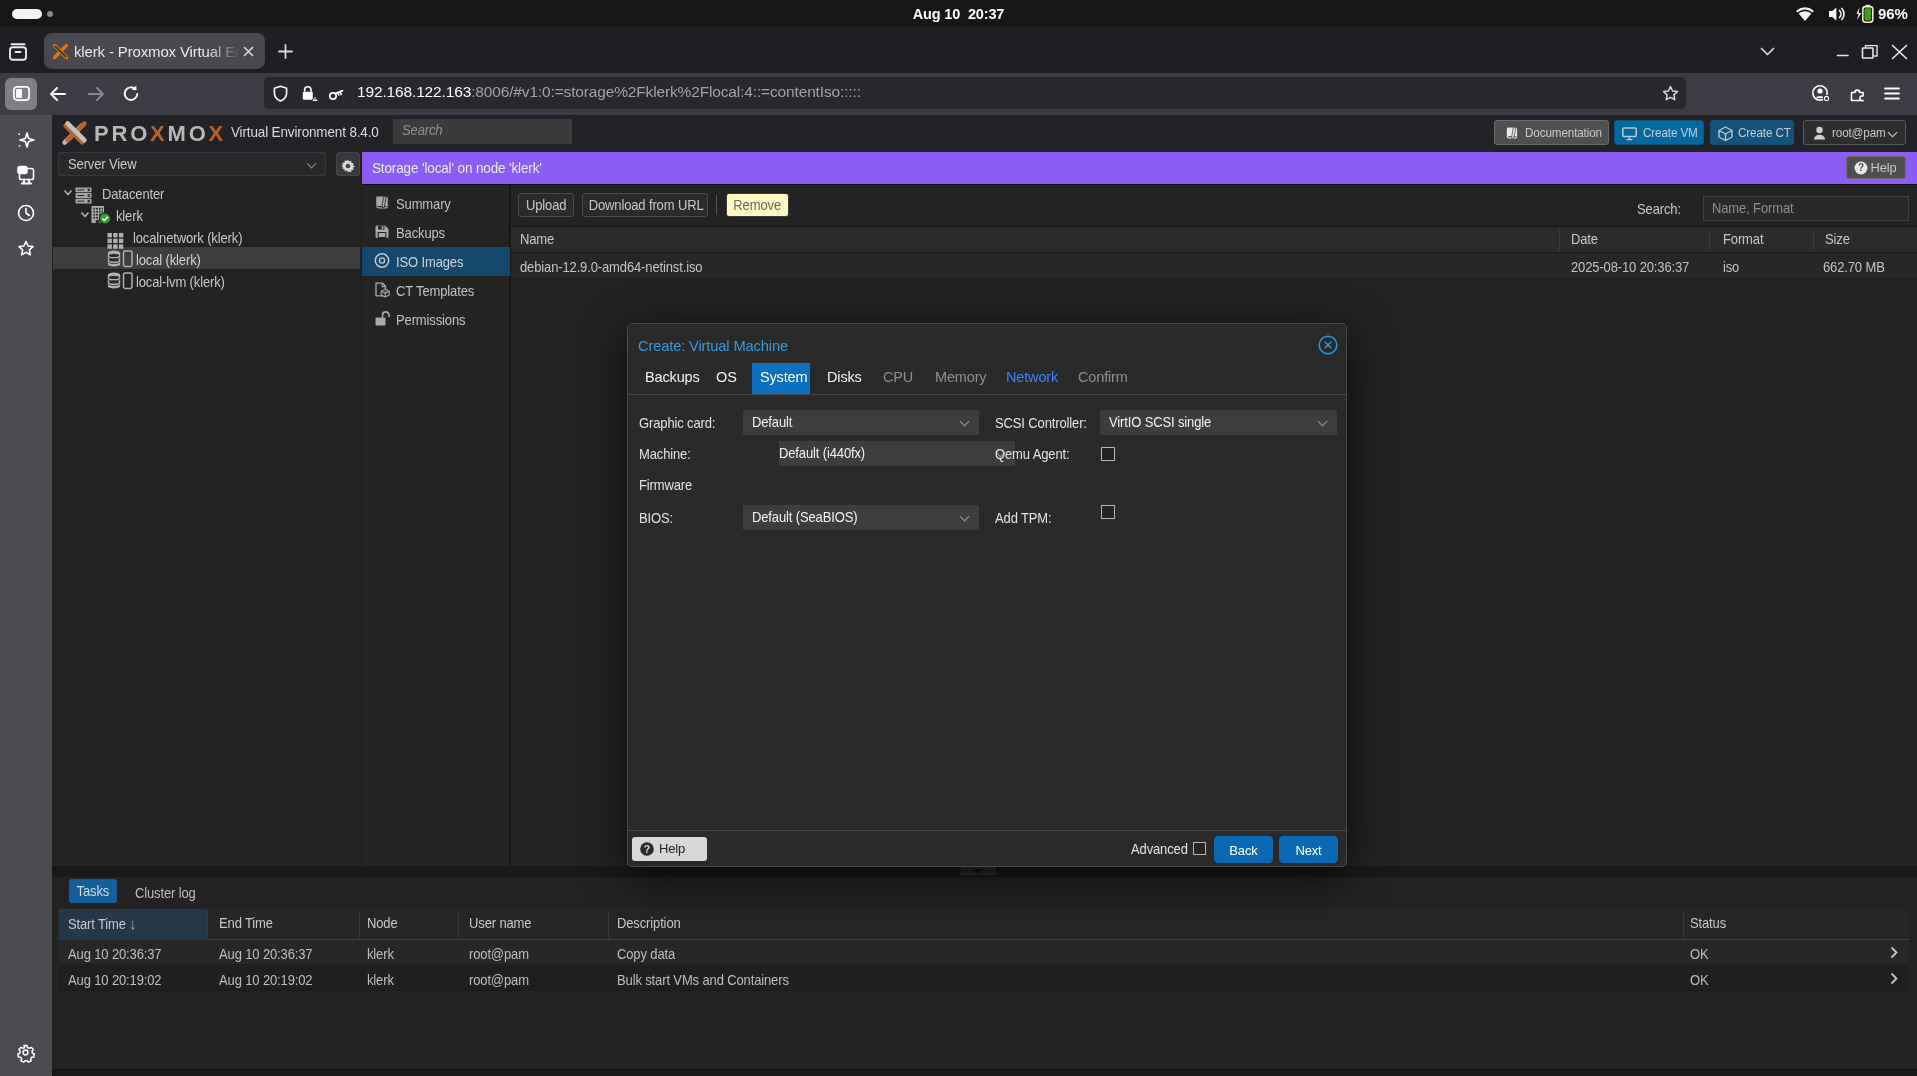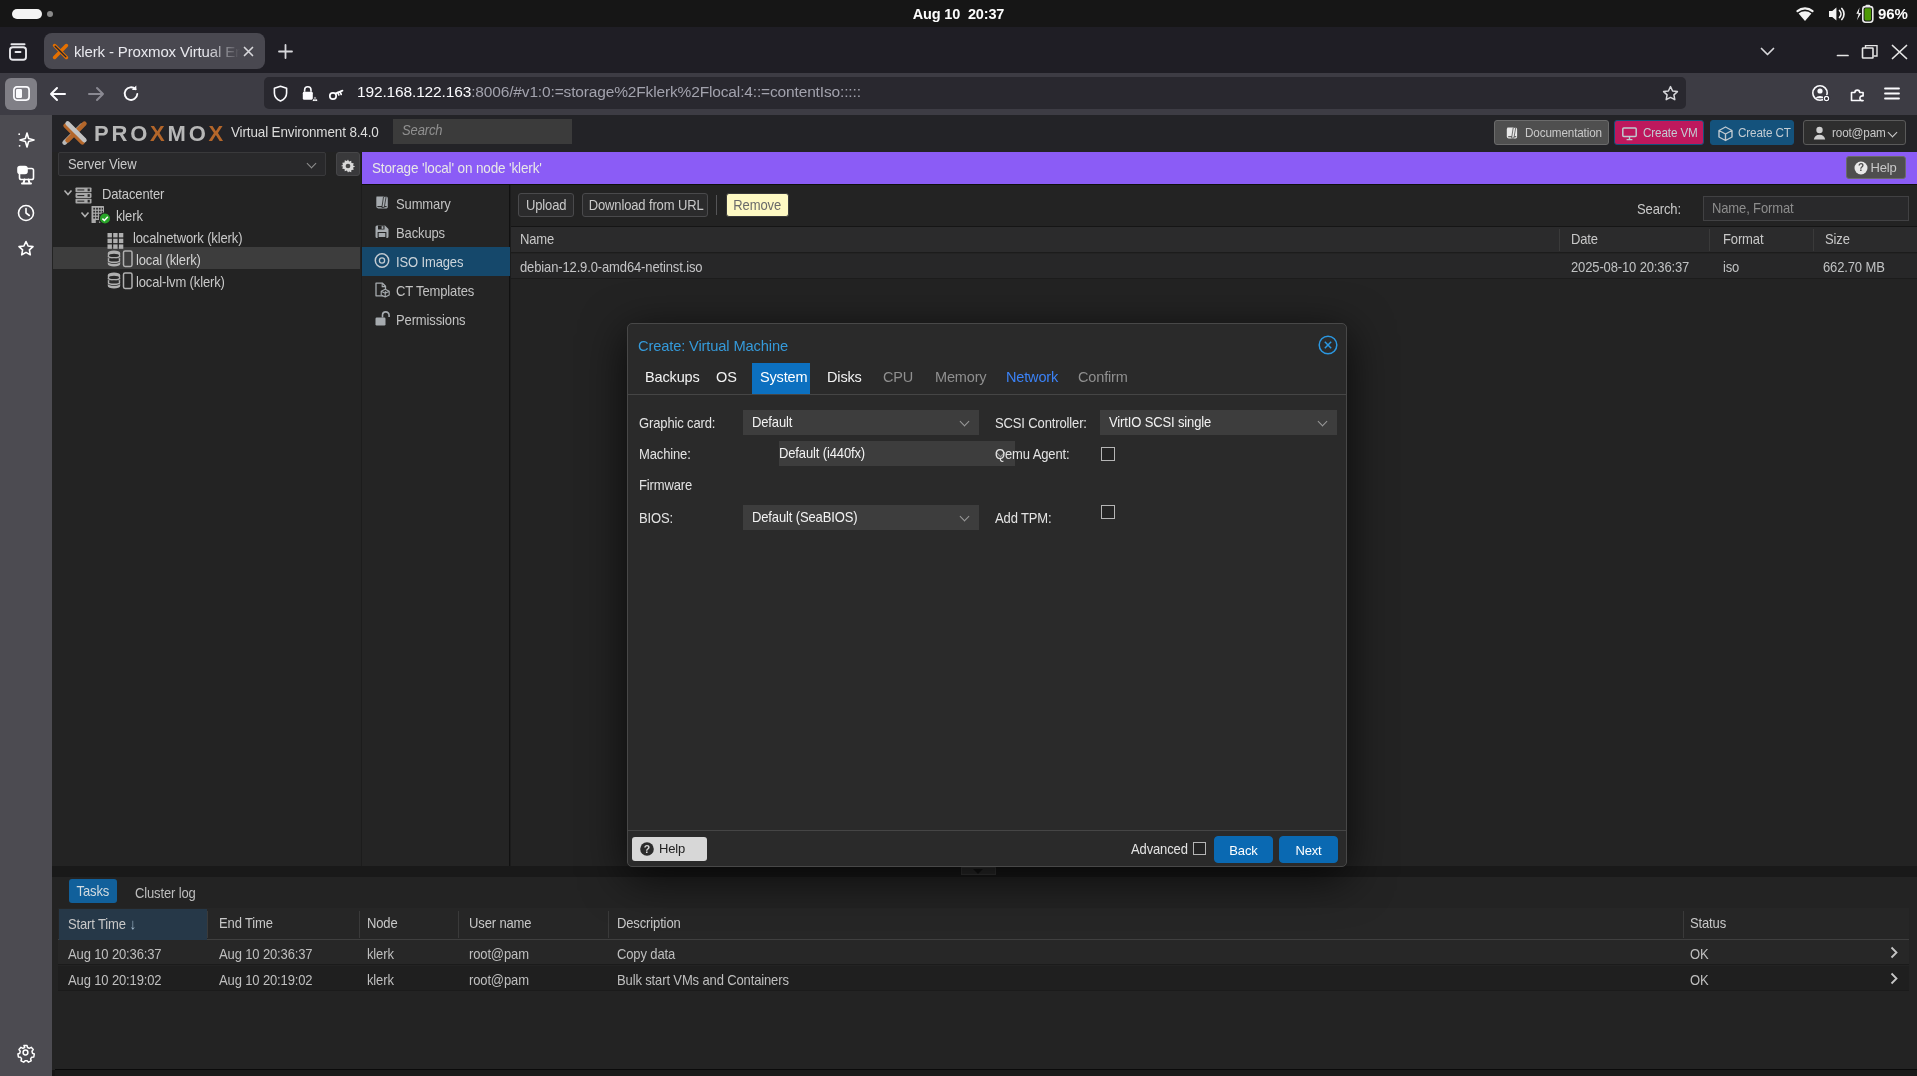--- a/index.html
+++ b/index.html
@@ -185,21 +185,21 @@
 <div class="t" style="left:94px;top:121px;font-weight:700;font-size:22px;letter-spacing:2.8px;color:#b7b7b7;">PRO<span style="color:#b4662a">X</span>MO<span style="color:#b4662a">X</span></div>
 <div class="t" style="left:231px;top:124px;font-size:14.5px;color:#dcdcdc;transform:scaleX(0.93);transform-origin:left center;">Virtual Environment 8.4.0</div>
 <div class="abs" style="left:393px;top:119px;width:179px;height:25px;background:#3b3b3b;color:#909090;font-size:13px;line-height:23px;padding-left:9px;font-style:italic;"><span class="ft">Search</span></div>
 
 <div class="btn" style="left:1494px;top:120px;width:115px;height:25px;line-height:23px;background:#4f4f4f;border-color:#6b6b6b;text-align:left;padding-left:30px;">
   <svg style="position:absolute;left:10px;top:5px" width="14" height="14" viewBox="0 0 14 14">
     <path d="M2.5 1.5 H10.5 a1.6 1.6 0 0 1 1.6 1.6 V11 a1.4 1.4 0 0 1 -1.4 1.4 H3.8 A2 2 0 0 1 1.8 10.4 V3 Z" fill="#e8e8e8"></path>
     <path d="M3.2 10.7 H11.2" stroke="#4f4f4f" stroke-width="1.1"></path>
     <path d="M8.2 1.8 L10.8 1.2 L8.9 12 L6.6 12.2 Z" fill="#e8e8e8" stroke="#4f4f4f" stroke-width="0.8"></path>
   </svg><span class="bl">Documentation</span></div>
-<div class="btn" style="left:1614px;top:120px;width:90px;height:25px;line-height:23px;text-align:left;padding-left:28px;background:#be185d;border-color:#14527c;color:#c3ccd3;">
+<div class="btn" style="left:1614px;top:120px;width:90px;height:25px;line-height:23px;text-align:left;padding-left:28px;background:#0369a1;border-color:#14527c;color:#c3ccd3;">
   <svg style="position:absolute;left:7px;top:6px" width="15" height="14" viewBox="0 0 15 14">
     <rect x="0.8" y="1" width="13.4" height="8.6" rx="1" fill="none" stroke="#bfc9d0" stroke-width="1.5"></rect>
     <path d="M4.6 12.6 H10.4 M7.5 10 V12.6" stroke="#bfc9d0" stroke-width="1.4"></path>
   </svg><span class="bl">Create VM</span></div>
 <div class="btn" style="left:1710px;top:120px;width:84px;height:25px;line-height:23px;text-align:left;padding-left:27px;background:#14527c;border-color:#14527c;color:#c3ccd3;">
   <svg style="position:absolute;left:7px;top:5px" width="15" height="16" viewBox="0 0 15 16">
     <path d="M7.5 1 L14 4.5 L14 11 L7.5 14.5 L1 11 L1 4.5 Z M1 4.5 L7.5 8 L14 4.5 M7.5 8 V14.5" fill="none" stroke="#bfc9d0" stroke-width="1.4" stroke-linejoin="round"></path>
   </svg><span class="bl">Create CT</span></div>
 <div class="btn" style="left:1803px;top:120px;width:103px;height:25px;line-height:23px;background:#2e2e2e;border-color:#5a5a5a;text-align:left;padding-left:28px;">
   <svg style="position:absolute;left:9px;top:5px" width="13" height="14" viewBox="0 0 13 14">

